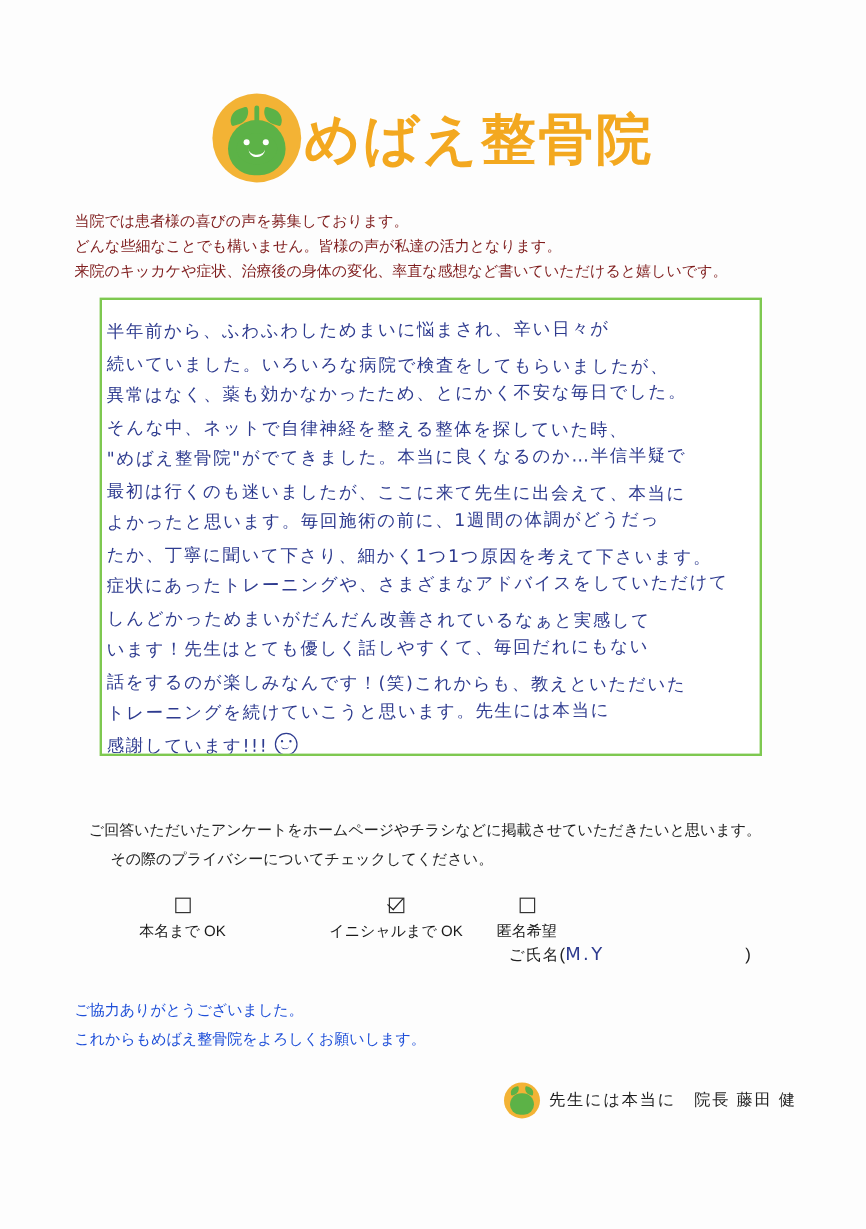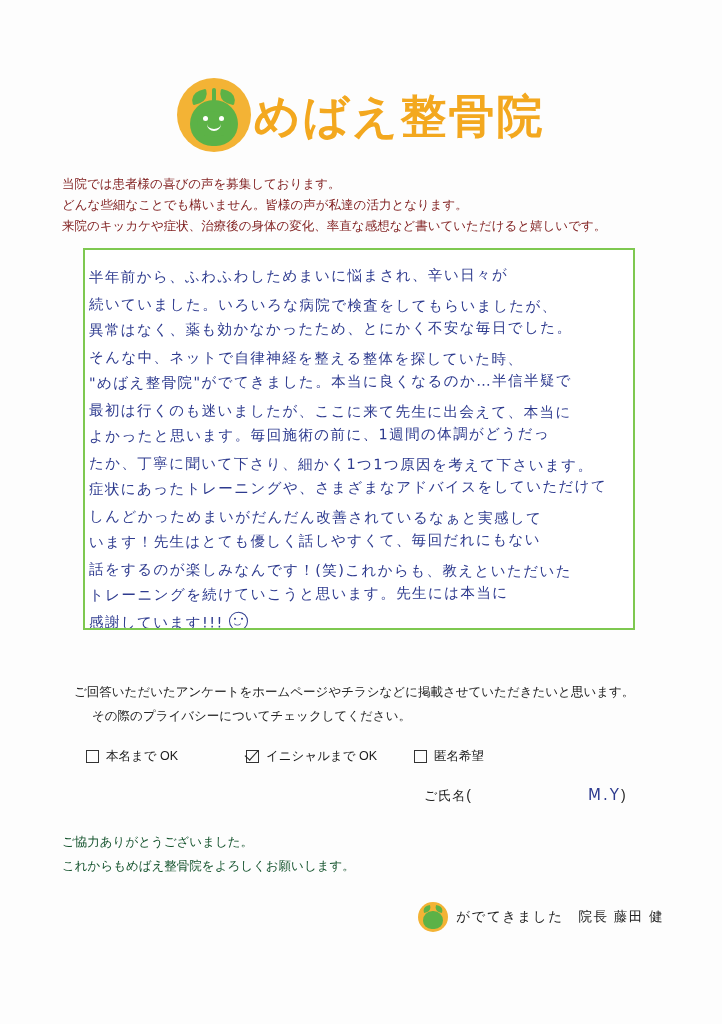--- a/index.html
+++ b/index.html
@@ -184,20 +184,21 @@
     width: 560px;
     display: flex;
     align-items: center;
     font-size: 12.5px;
   }
   .check-item {
     display: flex;
     align-items: center;
     gap: 7px;
     white-space: nowrap;
+    flex-direction: column;
   }
   .check-item.c1 { width: 132px; }
   .check-item.c2 { width: 168px; padding-left: 28px; }
   .box {
     width: 11px; height: 11px;
     border: 1px solid #333;
     display: inline-block;
     position: relative;
     flex: 0 0 auto;
   }
@@ -223,33 +224,33 @@
     margin-left: 20px;
   }
   .name-label { letter-spacing: 1px; }
   .name-paren { font-size: 14px; }
   .name-value {
     font-family: "DejaVu Sans", sans-serif;
     font-size: 15px;
     color: #2e3b8f;
     letter-spacing: 2px;
     width: 150px;
-    text-align: right;
+    text-align: left;
     display: inline-block;
   }
 
   
   .footer {
     position: absolute;
     left: 62px;
     top: 830px;
     width: 620px;
     font-size: 12.5px;
     line-height: 24px;
-    color: #14532d;
+    color: #1d4ed8;
   }
   .sign {
     position: absolute;
     right: 58px;
     top: 902px;
     display: flex;
     align-items: center;
     gap: 8px;
   }
   .sign-mark {
@@ -362,16 +363,16 @@
     <div>これからもめばえ整骨院をよろしくお願いします。</div>
   </div>
 
   <div class="sign">
     <div class="sign-mark">
       <div class="sign-circle"></div>
       <div class="sign-leaf l"></div>
       <div class="sign-leaf r"></div>
       <div class="sign-body"></div>
     </div>
-    <div class="sign-text">がでてきました　院長 藤田 健</div>
+    <div class="sign-text">先生には本当に　院長 藤田 健</div>
   </div>
 
 </div>
 
 </body></html>

